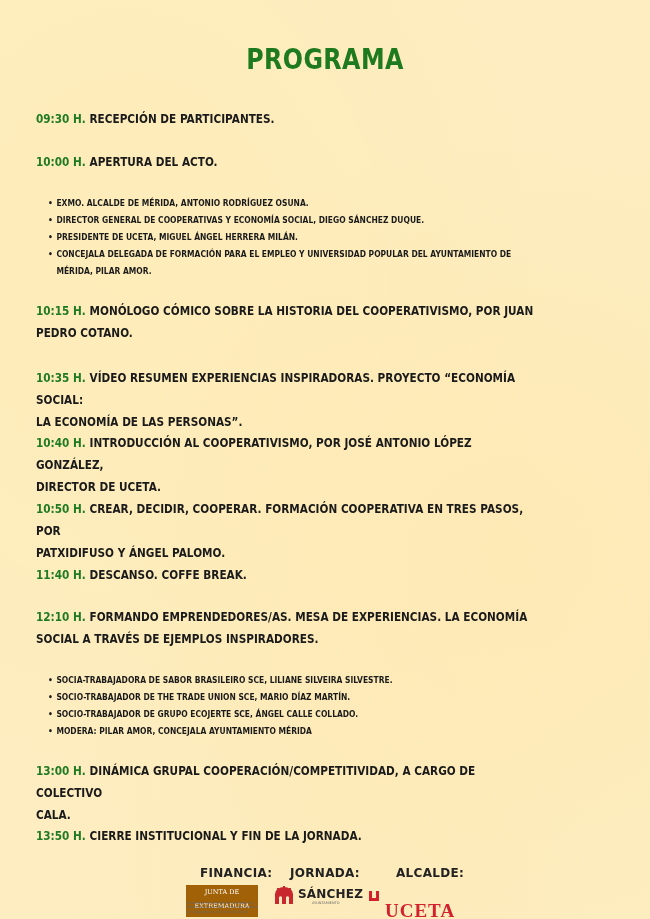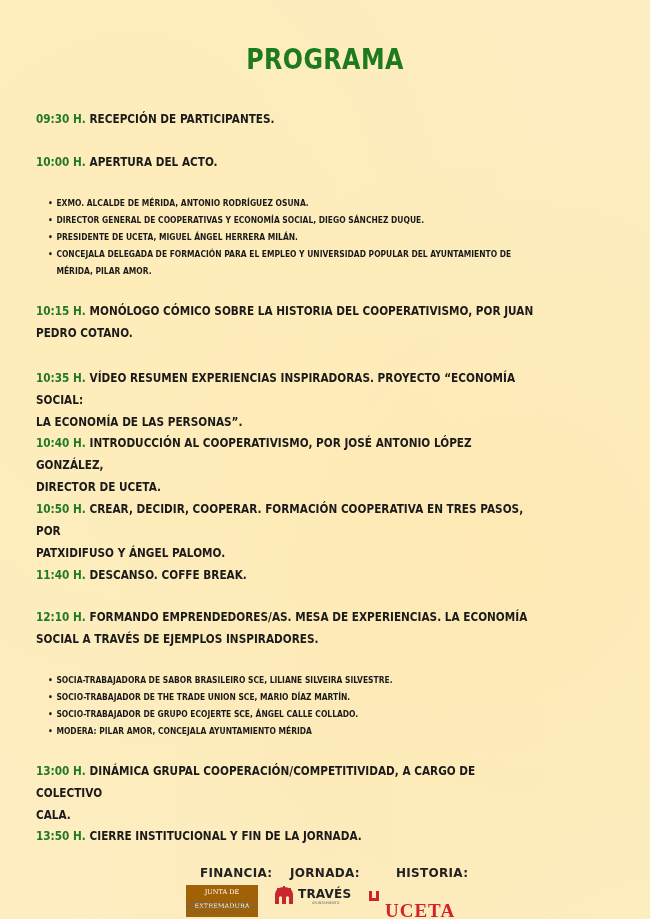--- a/index.html
+++ b/index.html
@@ -133,32 +133,32 @@
   </div>
 
   <div class="item" style="top:825px">
     <span class="time">13:50 H.</span>
     <span>CIERRE INSTITUCIONAL Y FIN DE LA JORNADA.</span>
   </div>
 
   <div class="footer">
     <div class="flabel" style="left:200px">FINANCIA:</div>
     <div class="flabel" style="left:290px">JORNADA:</div>
-    <div class="flabel" style="left:396px">HISTORIA:</div>
+    <div class="flabel" style="left:396px">ALCALDE:</div>
 
     <div class="junta">JUNTA DE EXTREMADURA</div>
     <div class="junta-sub">Consejería de Agricultura, Ganadería y Desarrollo Sostenible · Dirección General de Cooperativas y Economía Social</div>
 
     <svg class="merida-icon" viewBox="0 0 22 20">
       <path d="M2 9 A9 7 0 0 1 20 9 L20 19 L16 19 L16 12 A2 2 0 0 0 13 12 L13 19 L9 19 L9 12 A2 2 0 0 0 6 12 L6 19 L2 19 Z" fill="#c8282d"></path>
       <rect x="4" y="3" width="2" height="3" fill="#c8282d"></rect>
       <rect x="10" y="1" width="2" height="3" fill="#c8282d"></rect>
       <rect x="16" y="3" width="2" height="3" fill="#c8282d"></rect>
     </svg>
-    <div class="merida-text">TRAVÉS</div>
+    <div class="merida-text">SÁNCHEZ</div>
     <div class="merida-sub">AYUNTAMIENTO</div>
 
     <svg class="uceta-icon" viewBox="0 0 16 16">
       <path d="M3 3 L13 3 L13 13 L3 13 Z M6 6 L6 10 L10 10 L10 6 Z" fill="#d3212d" fill-rule="evenodd"></path>
       <rect x="6" y="3" width="4" height="3" fill="#fdedc0"></rect>
     </svg>
     <div class="uceta-text">UCETA</div>
   </div>
 </div>
 

